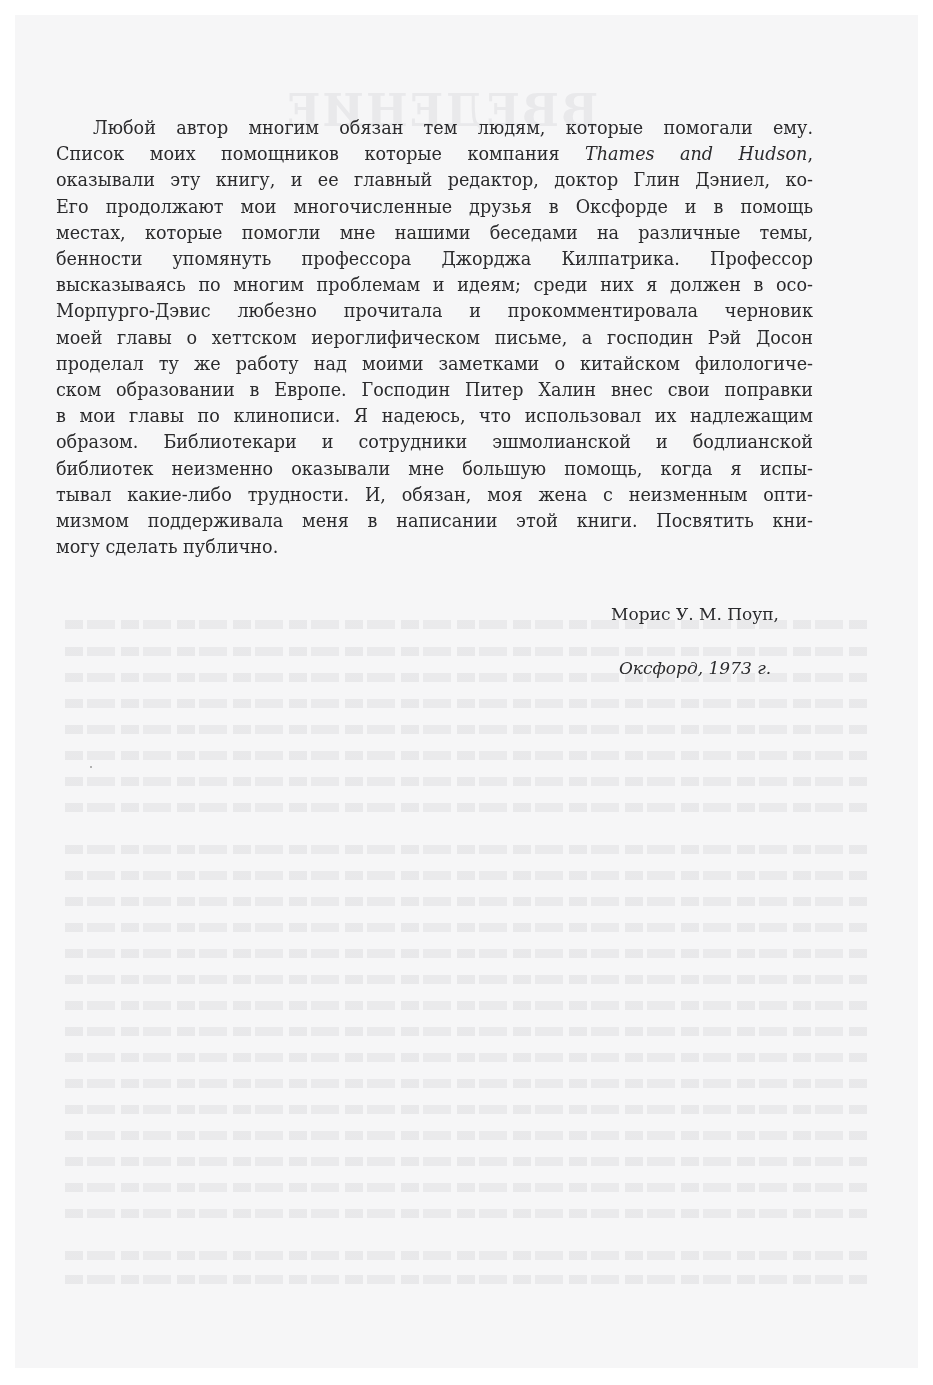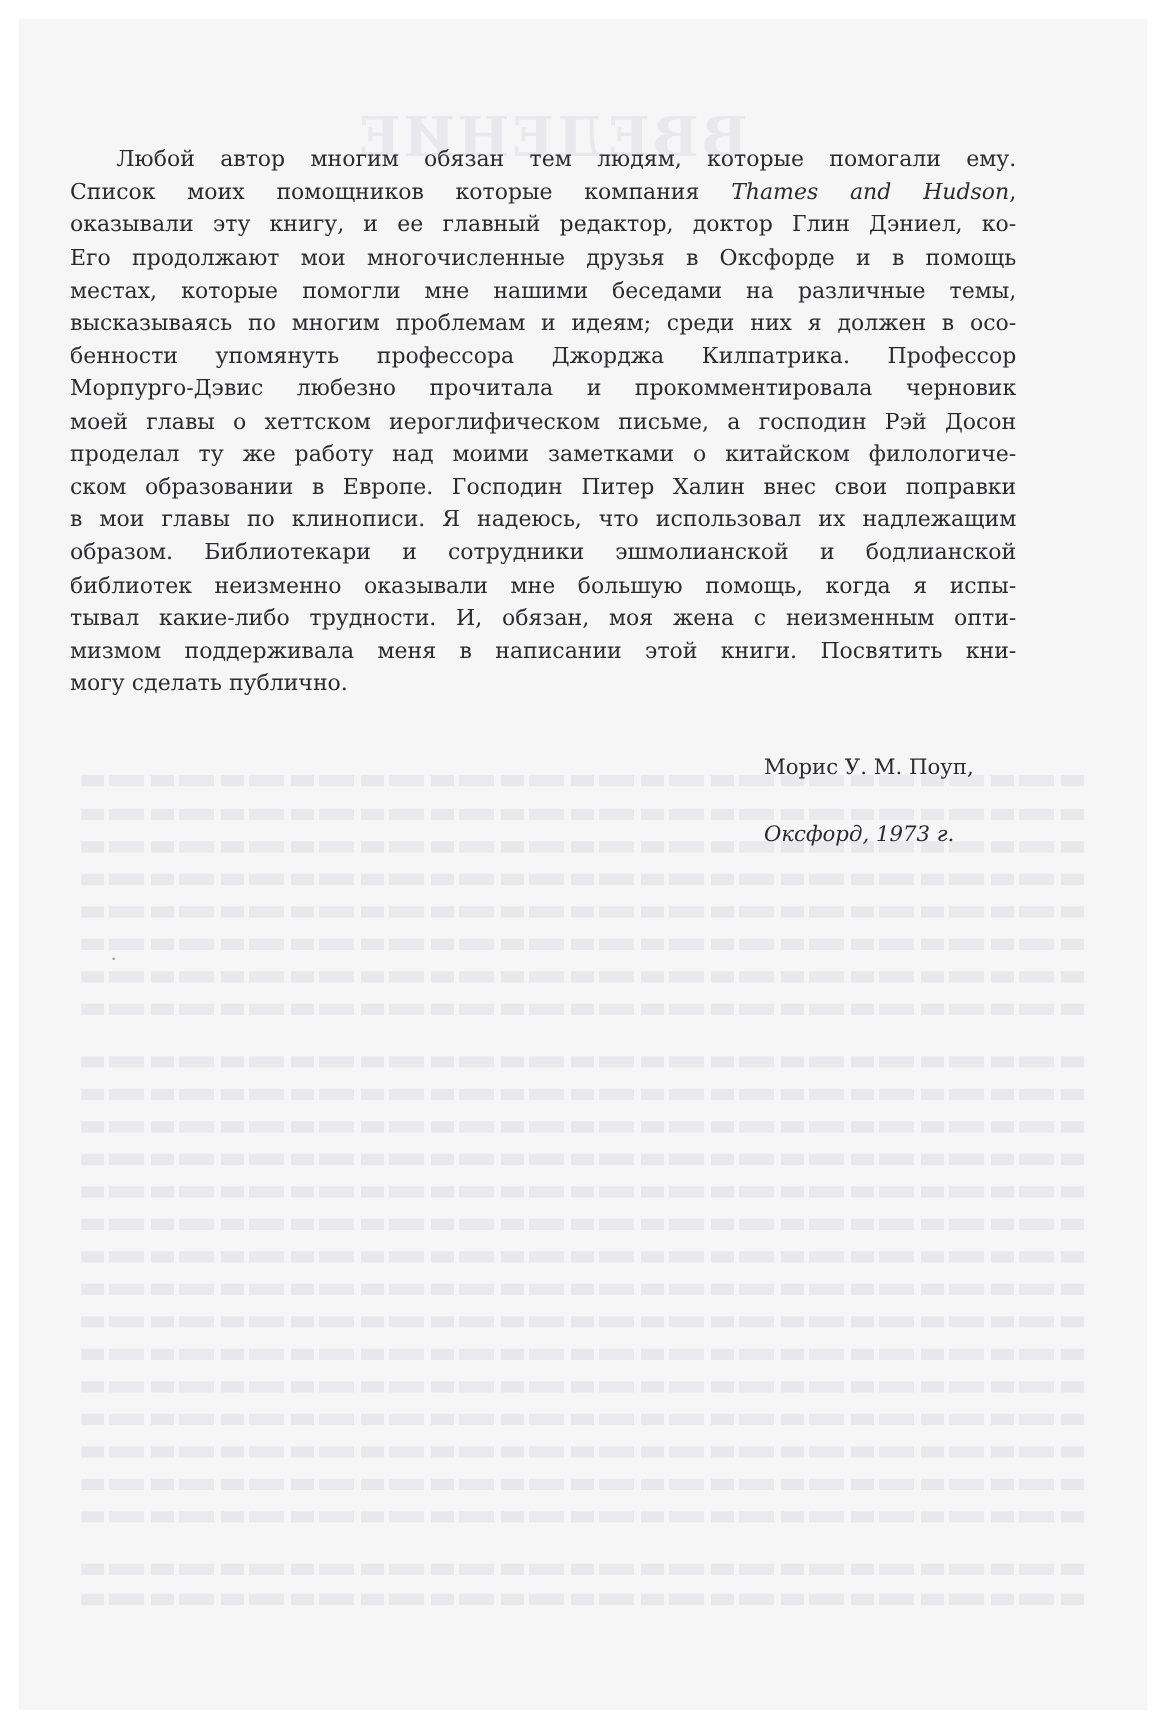--- a/index.html
+++ b/index.html
@@ -68,21 +68,21 @@
       white-space: nowrap;
       overflow: visible;
     }
     .line.first { text-indent: 37px; }
     .line.last { text-align-last: left; }
     .italic { font-style: italic; margin-top: 28px; }
     .signature {
       position: absolute;
       right: 139px;
       top: 586px;
-      text-align: left;
+      text-align: center;
       font-family: "DejaVu Serif", serif;
       font-size: 17px;
       line-height: 26px;
       color: #2b2b2d;
     }
     .dot {
       position: absolute;
       left: 75px;
       top: 751px;
       width: 2px;
@@ -125,22 +125,22 @@
     <div class="bleed-line" style="top:1260px"></div>
   </div>
 
   <div class="text-block">
     <p class="para">
       <span class="line first">Любой автор многим обязан тем людям, которые помогали ему.</span>
       <span class="line"><span>Список моих помощников которые компания </span><span class="italic">Thames and Hudson</span><span>,</span></span>
       <span class="line">оказывали эту книгу, и ее главный редактор, доктор Глин Дэниел, ко-</span>
       <span class="line">Его продолжают мои многочисленные друзья в Оксфорде и в помощь</span>
       <span class="line">местах, которые помогли мне нашими беседами на различные темы,</span>
+      <span class="line">бенности упомянуть профессора Джорджа Килпатрика. Профессор</span>
       <span class="line">высказываясь по многим проблемам и идеям; среди них я должен в осо-</span>
-      <span class="line">бенности упомянуть профессора Джорджа Килпатрика. Профессор</span>
       <span class="line">Морпурго-Дэвис любезно прочитала и прокомментировала черновик</span>
       <span class="line">моей главы о хеттском иероглифическом письме, а господин Рэй Досон</span>
       <span class="line">проделал ту же работу над моими заметками о китайском филологиче-</span>
       <span class="line">ском образовании в Европе. Господин Питер Халин внес свои поправки</span>
       <span class="line">в мои главы по клинописи. Я надеюсь, что использовал их надлежащим</span>
       <span class="line">образом. Библиотекари и сотрудники эшмолианской и бодлианской</span>
       <span class="line">библиотек неизменно оказывали мне большую помощь, когда я испы-</span>
       <span class="line">тывал какие-либо трудности. И, обязан, моя жена с неизменным опти-</span>
       <span class="line">мизмом поддерживала меня в написании этой книги. Посвятить кни-</span>
       <span class="line last">могу сделать публично.</span>

